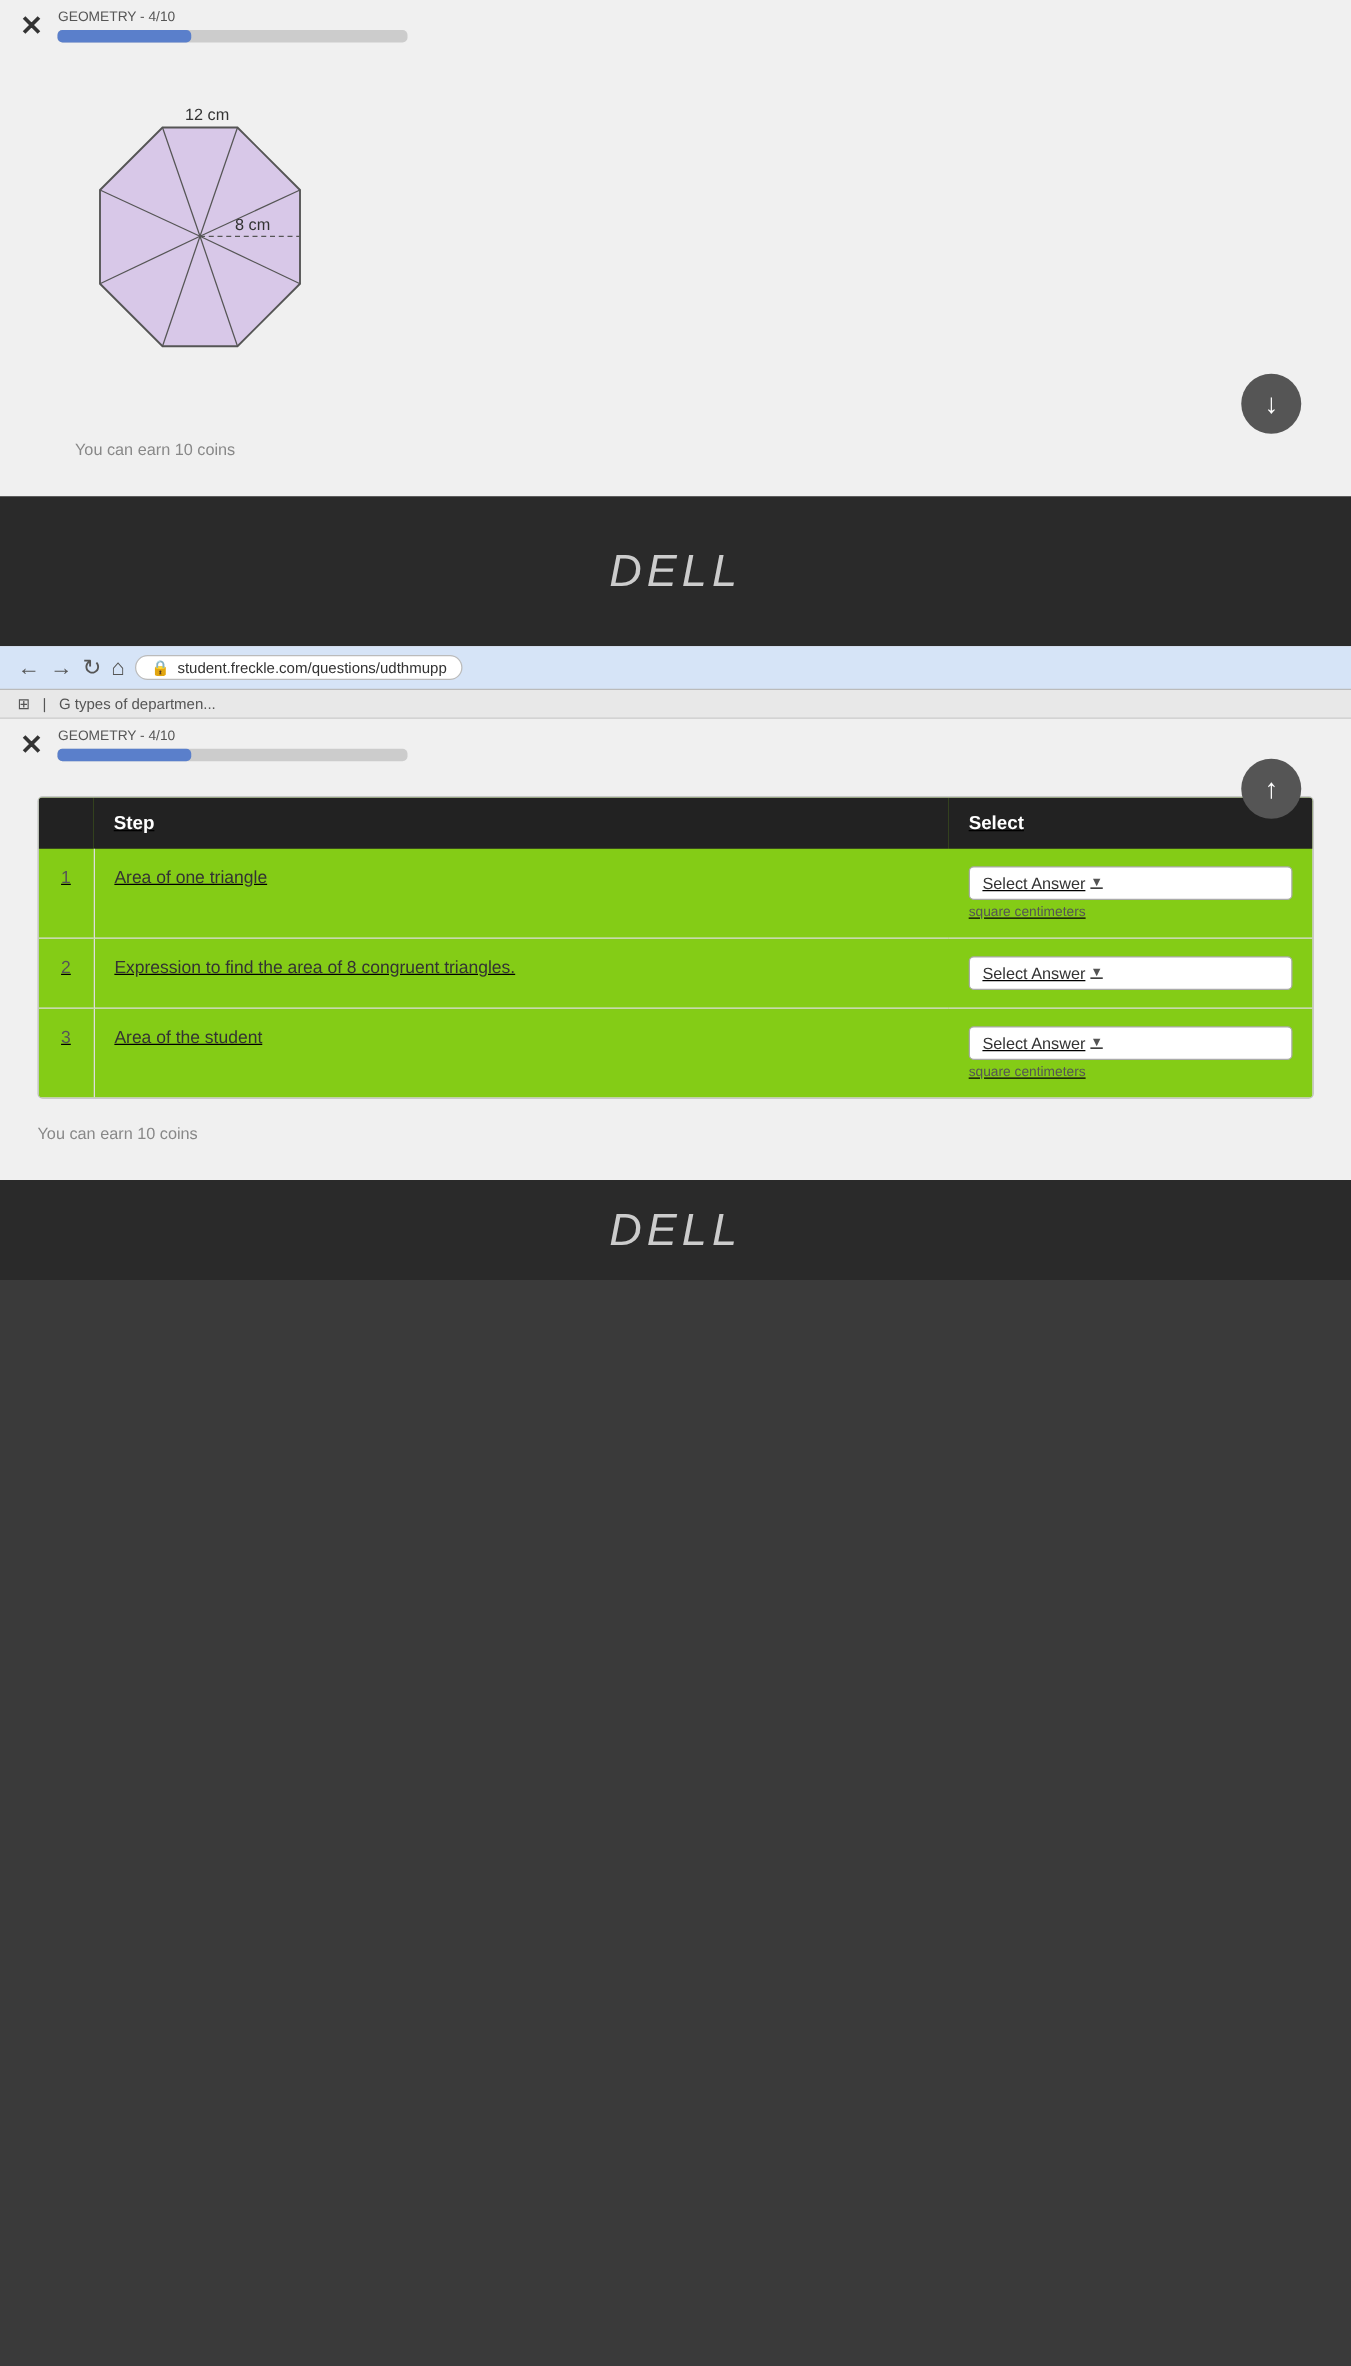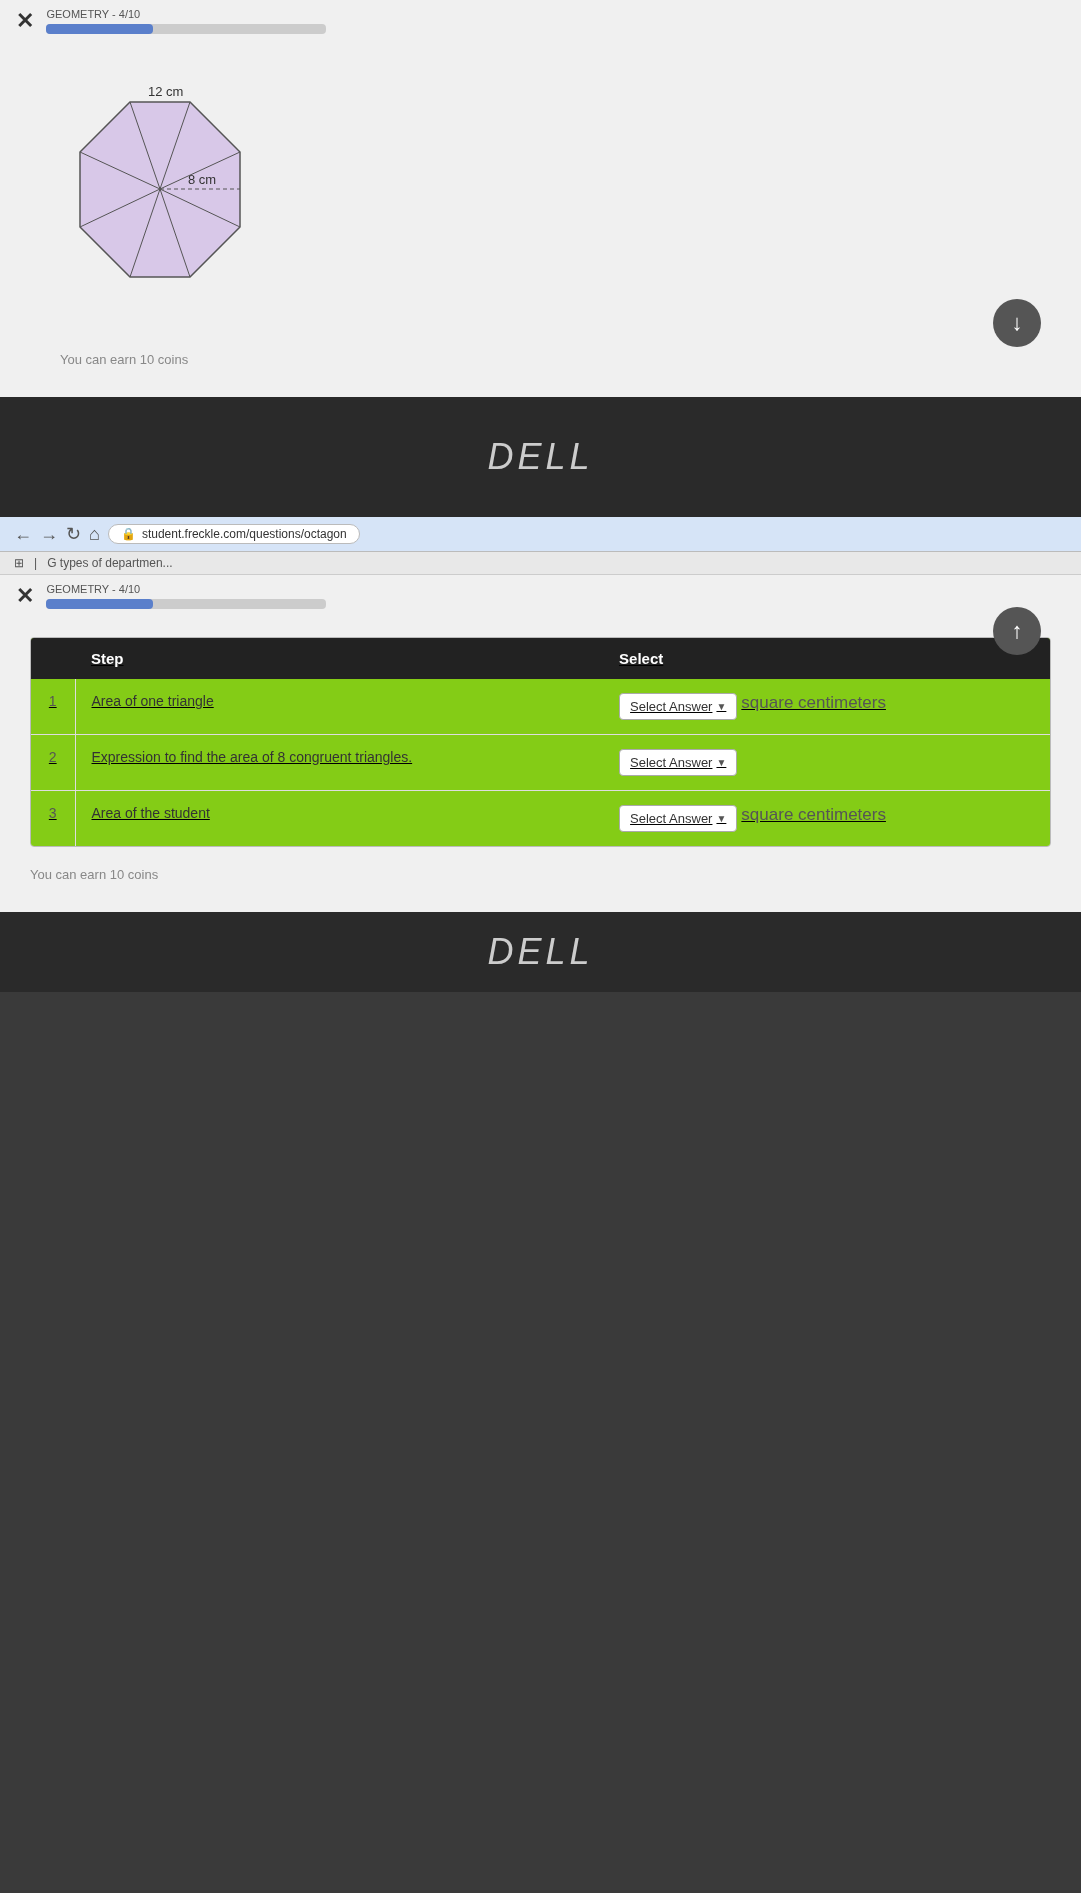--- a/index.html
+++ b/index.html
@@ -250,20 +250,21 @@
     tbody td:first-child {
       color: #555;
       font-size: 14px;
       font-weight: normal;
       text-align: center;
       border-right: 1px solid #ddd;
     }
 
     .result-cell {
       display: flex;
+      flex-direction: column;
       gap: 4px;
     }
 
     .select-answer-btn {
       display: inline-flex;
       align-items: center;
       gap: 4px;
       background: white;
       border: 1px solid #aaa;
       border-radius: 4px;
@@ -273,21 +274,21 @@
       cursor: pointer;
       white-space: nowrap;
     }
 
     .select-answer-btn .caret {
       font-size: 10px;
       color: #555;
     }
 
     .unit-text {
-      font-size: 17px;
+      font-size: 11px;
       color: #555;
     }
 
     .bottom-coins {
       font-size: 13px;
       color: #888;
       padding-left: 30px;
       margin-top: 20px;
     }
 
@@ -358,21 +359,21 @@
 
 <div class="bottom-panel">
 
   <div class="bottom-browser-bar">
     <span class="nav-arrow">←</span>
     <span class="nav-arrow">→</span>
     <span class="nav-arrow">↻</span>
     <span class="nav-arrow">⌂</span>
     <div class="url-box">
       <span>🔒</span>
-      <span>student.freckle.com/questions/octagon</span>
+      <span>student.freckle.com/questions/udthmupp</span>
     </div>
   </div>
 
   <div class="tab-bar">
     <span>⊞</span>
     <span>|</span>
     <span>G types of departmen...</span>
   </div>
 
   <div class="top-header">

